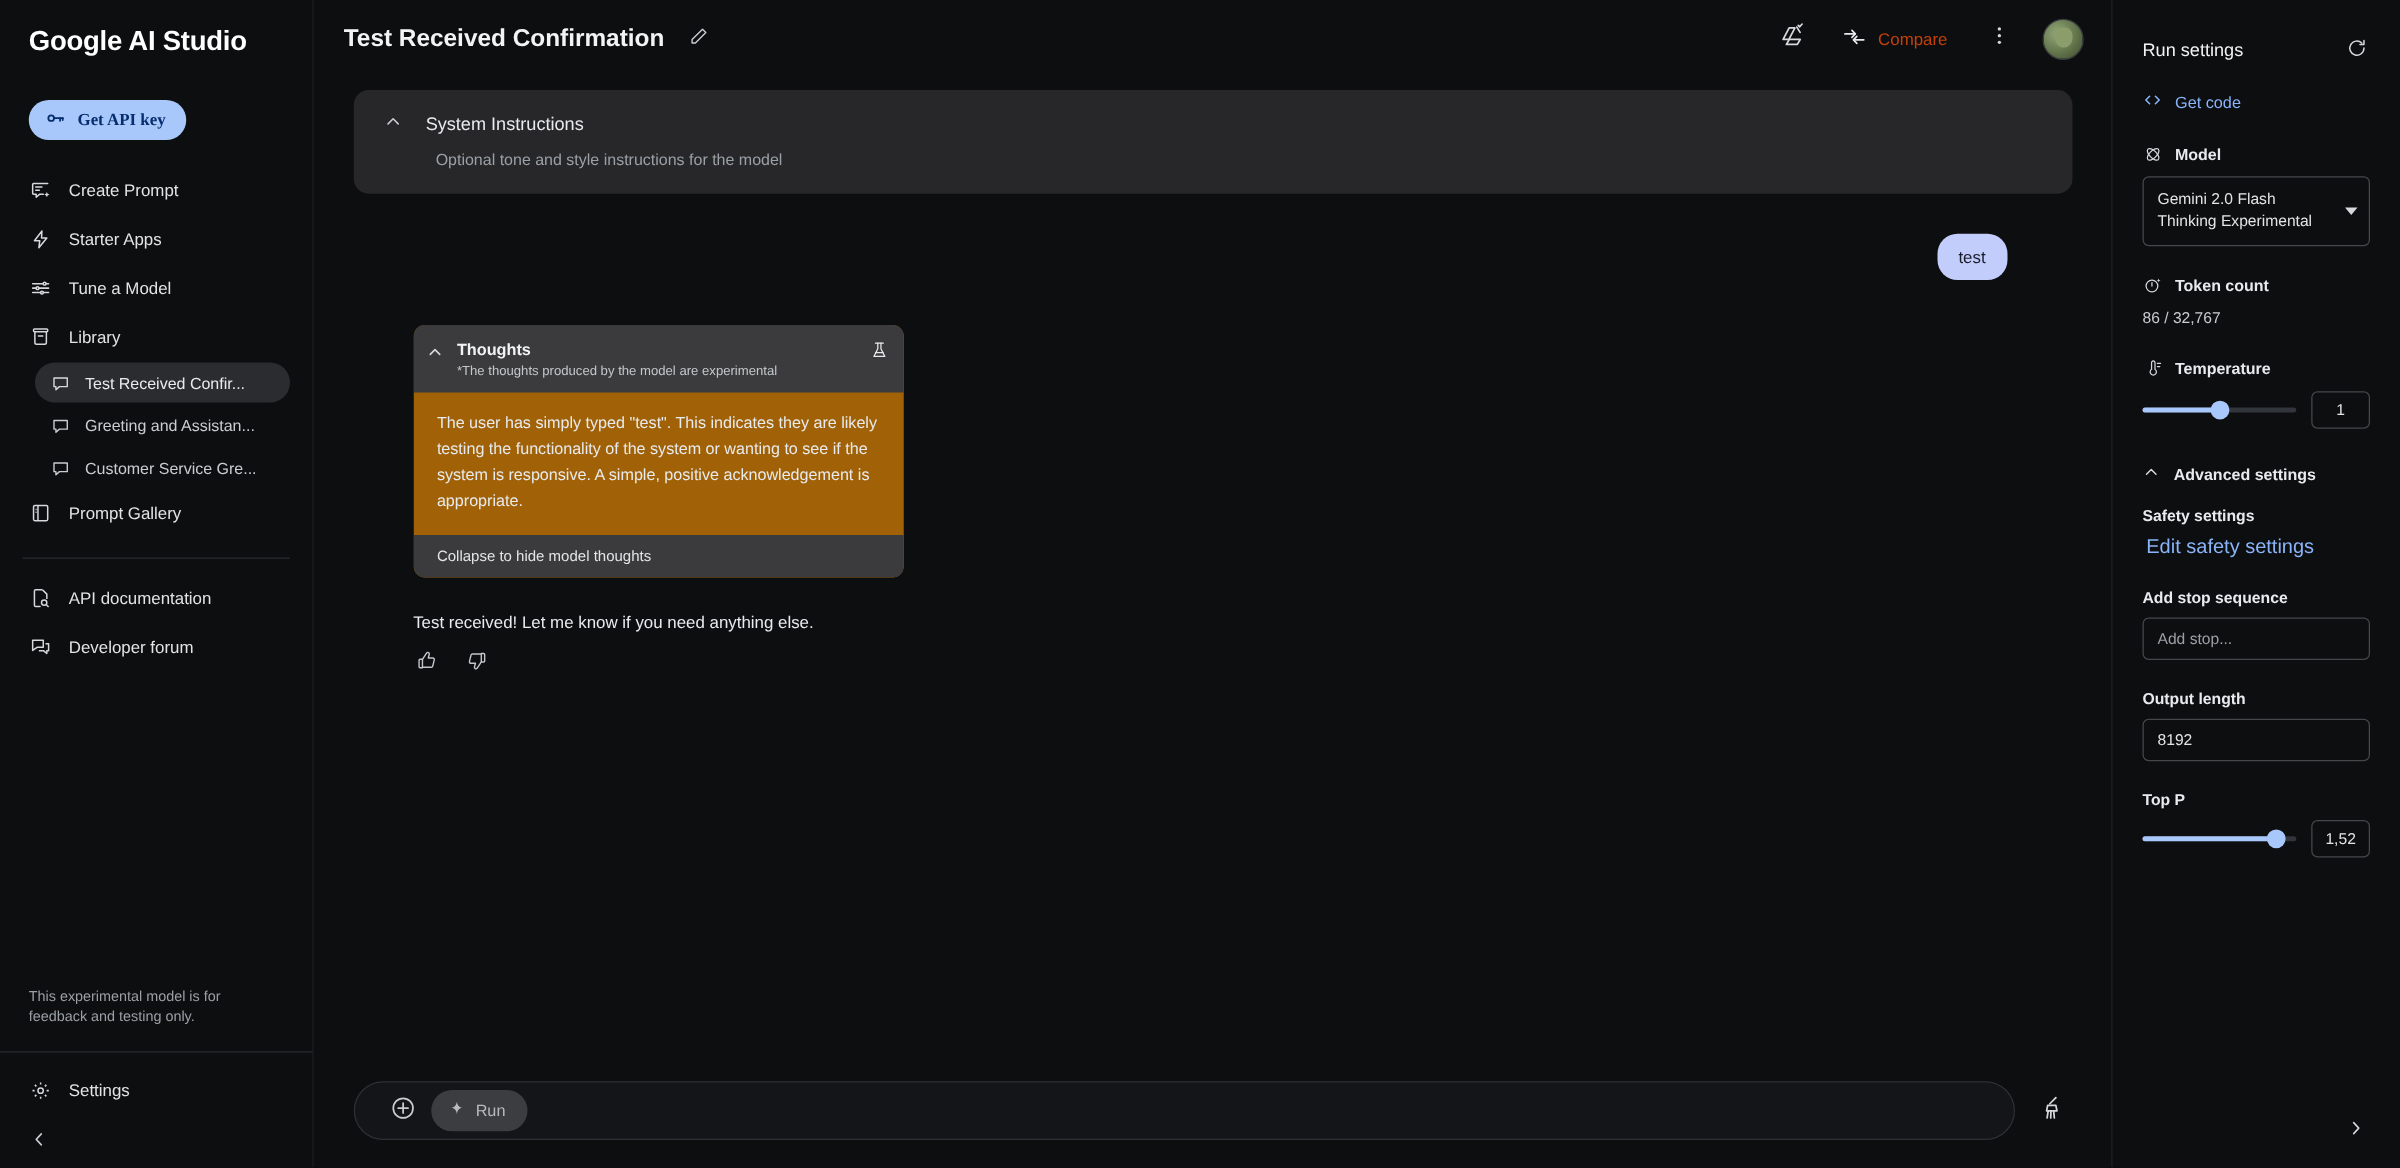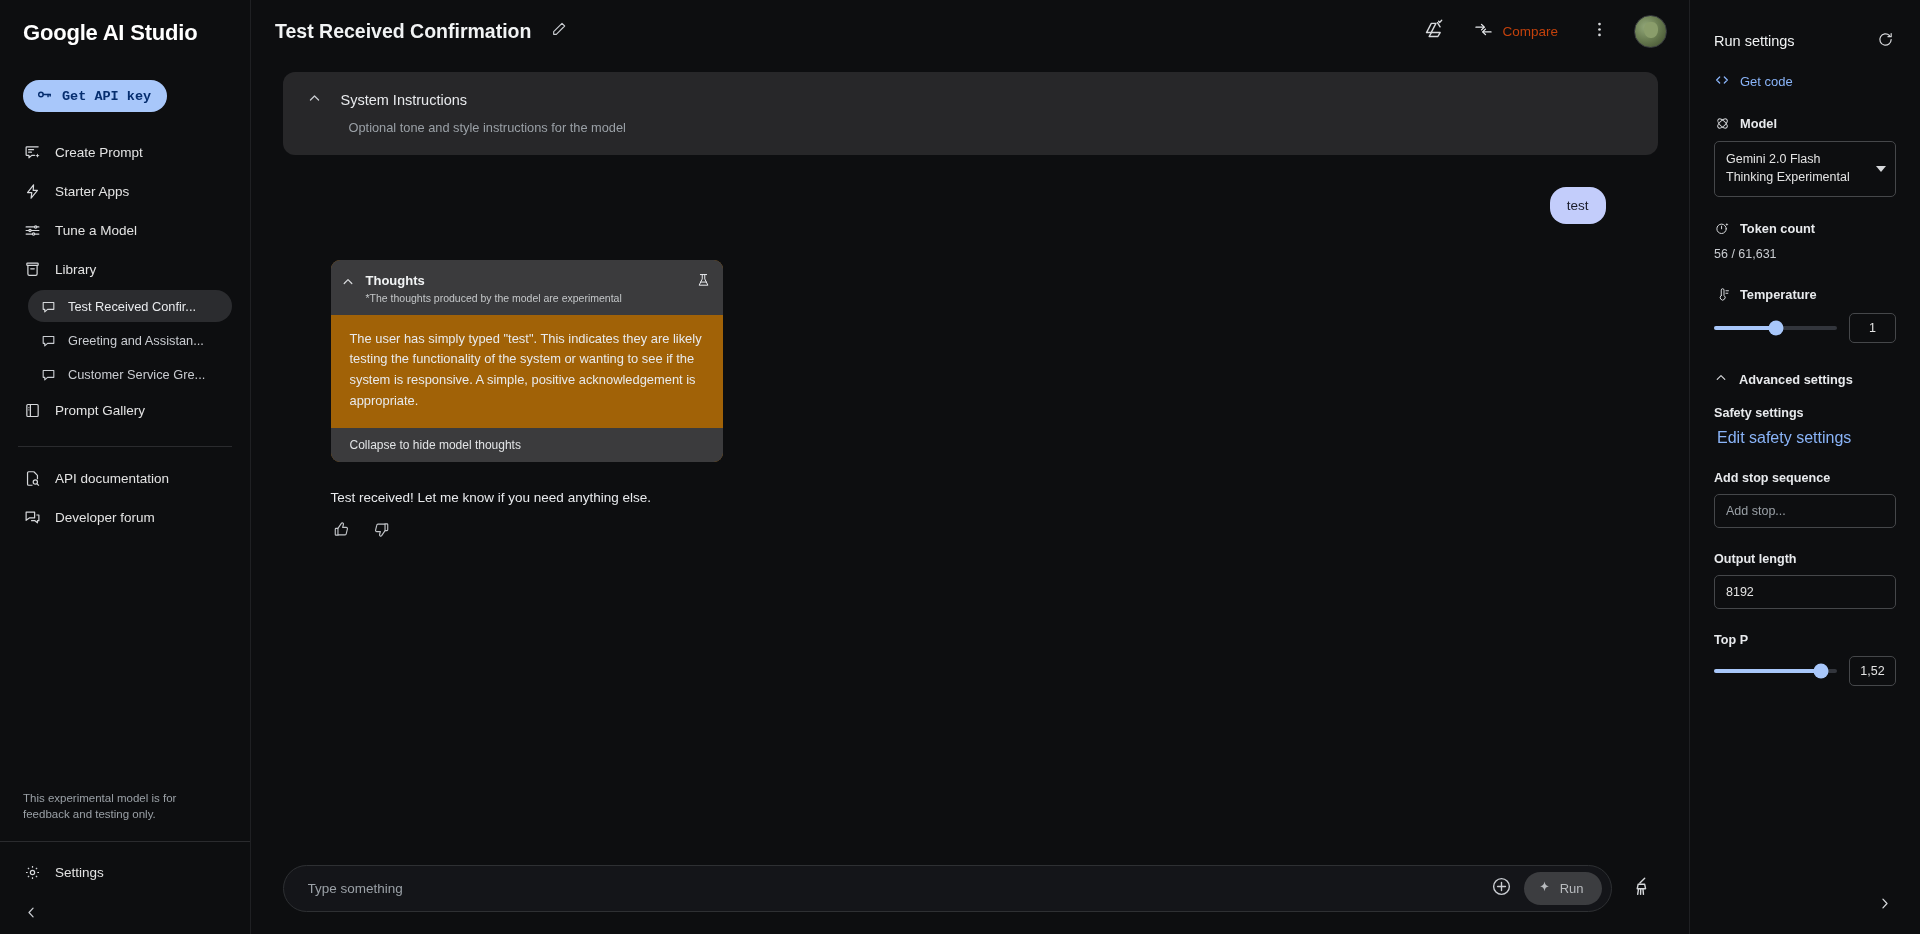--- a/index.html
+++ b/index.html
@@ -27,21 +27,21 @@
     height: 58px;
   }
   .api-key-btn {
     margin: 22px 12px 0 23px;
     background: #a8c7fa; color: #062e6f;
     border: none; border-radius: 18px;
     height: 32px; padding: 0 16px 0 13px;
     font-size: 13.5px; font-weight: 600;
     display: inline-flex; align-items: center; gap: 9px;
     width: fit-content; cursor: pointer;
-    font-family: Liberation Mono, monospace;
+    font-family: Liberation Serif, serif;
   }
   .nav { margin-top: 22px; }
   .nav-item {
     display: flex; align-items: center; gap: 14px;
     height: 36px; padding-left: 23px;
     font-size: 13.5px; color: #e3e3e3;
     cursor: pointer; border-radius: 0 18px 18px 0;
     margin-bottom: 3px;
   }
   .nav-item .ico { width: 18px; height: 18px; flex-shrink: 0; display:flex; align-items:center; justify-content:center; }
@@ -554,21 +554,20 @@
             </span>
           </div>
         </div>
 
       </div>
     </div>
 
     <div class="input-dock">
       <div class="input-dock-inner">
         <div class="input-box">
-          <input class="input-field" type="text" placeholder="Type something" style="">
           <div class="plus-btn">
             <span>
               <svg width="21" height="21" viewBox="0 0 24 24" fill="none" stroke="#c9ccd1" stroke-width="1.6" stroke-linecap="round">
                 <circle cx="12" cy="12" r="9"></circle>
                   <path d="M12 7.5v9M7.5 12h9"></path>
               </svg>
             </span>
           </div>
           <button class="run-btn">
             <span>
@@ -636,21 +635,21 @@
       <div class="rp-label">
         <span class="ico">
           <svg width="15" height="15" viewBox="0 0 24 24" fill="none" stroke="#d6d8db" stroke-width="1.6" stroke-linecap="round">
             <circle cx="10.5" cy="12.5" r="7.5"></circle>
               <path d="M10.5 8.2v4.3"></path>
             <path d="M19 3l.7 1.8L21.5 5.5l-1.8.7L19 8l-.7-1.8-1.8-.7 1.8-.7z" fill="#d6d8db" stroke="none"></path>
           </svg>
         </span>
         <span>Token count</span>
       </div>
-      <div class="token-val">56 / 61,631</div>
+      <div class="token-val">86 / 32,767</div>
 
       <div class="rp-label">
         <span class="ico">
           <svg width="15" height="15" viewBox="0 0 24 24" fill="none" stroke="#d6d8db" stroke-width="1.6" stroke-linecap="round">
             <path d="M10 13.5V5a2.2 2.2 0 1 1 4.4 0v8.5a4 4 0 1 1-4.4 0z"></path>
             <path d="M17.5 6h4M17.5 10h3"></path>
           </svg>
         </span>
         <span>Temperature</span>
       </div>

